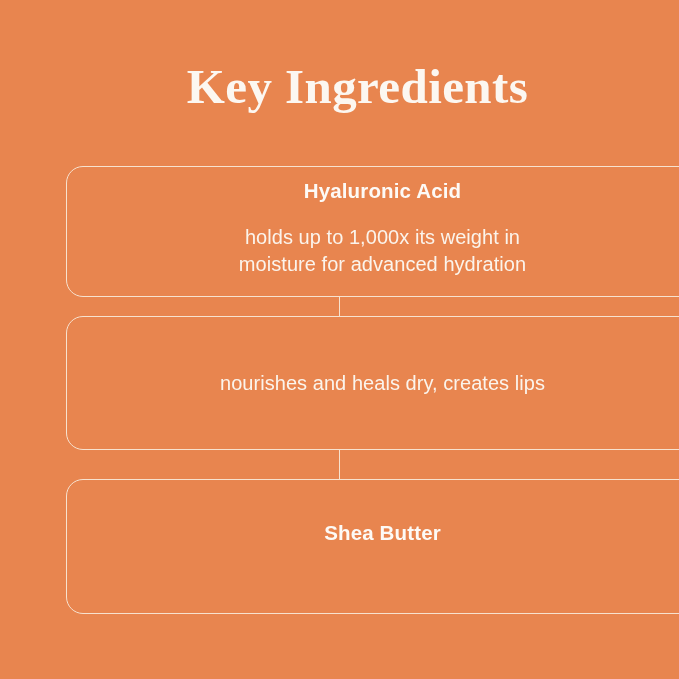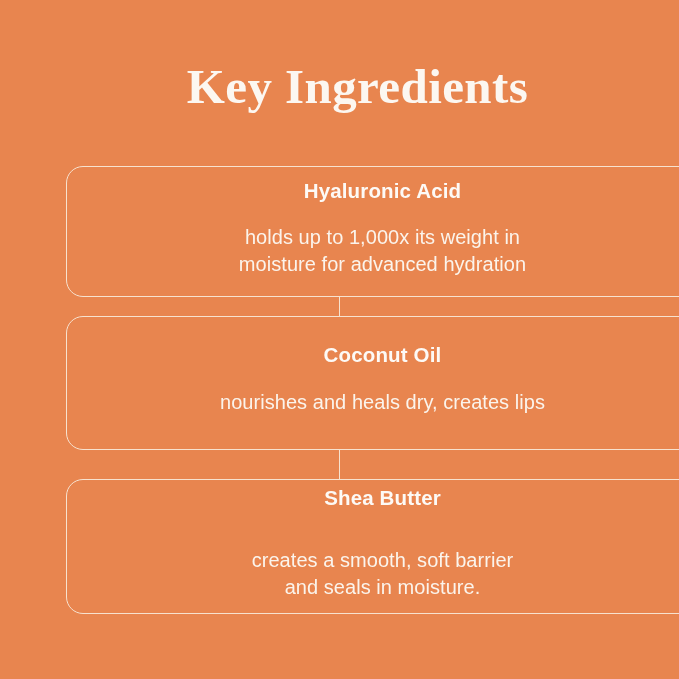--- a/index.html
+++ b/index.html
@@ -122,28 +122,25 @@
       <div class="card-title">Hyaluronic Acid</div>
       <div class="card-desc">holds up to 1,000x its weight in
 moisture for advanced hydration</div>
     </div>
 
     <div class="connector gap-0">
       <div class="connector-line"></div>
     </div>
 
     <div class="ingredient-card card-1">
-      <div class="card-title">Coconut Oil</div>
       <div class="card-desc">nourishes and heals dry, creates lips</div>
     </div>
 
     <div class="connector gap-1">
       <div class="connector-line"></div>
     </div>
 
     <div class="ingredient-card card-2">
       <div class="card-title">Shea Butter</div>
-      <div class="card-desc">creates a smooth, soft barrier
-and seals in moisture.</div>
     </div>
 
   </div>
 </div>
 
 </body></html>

